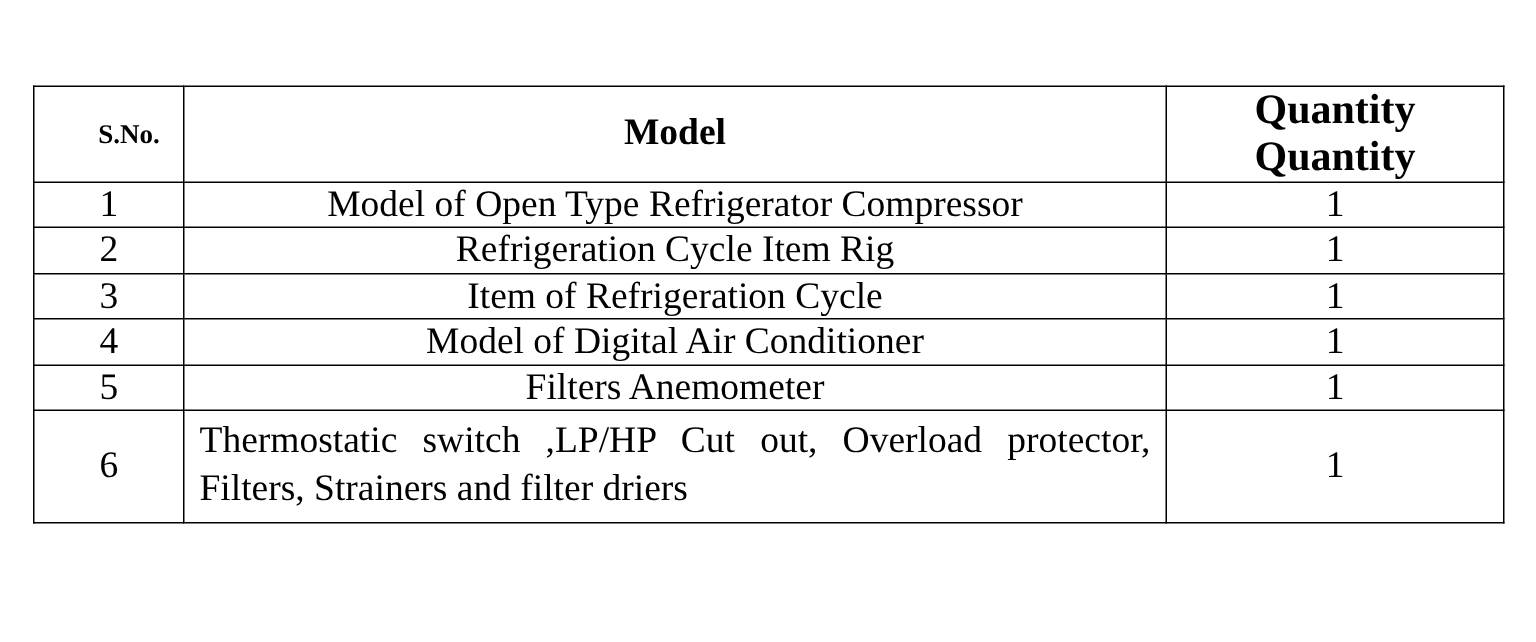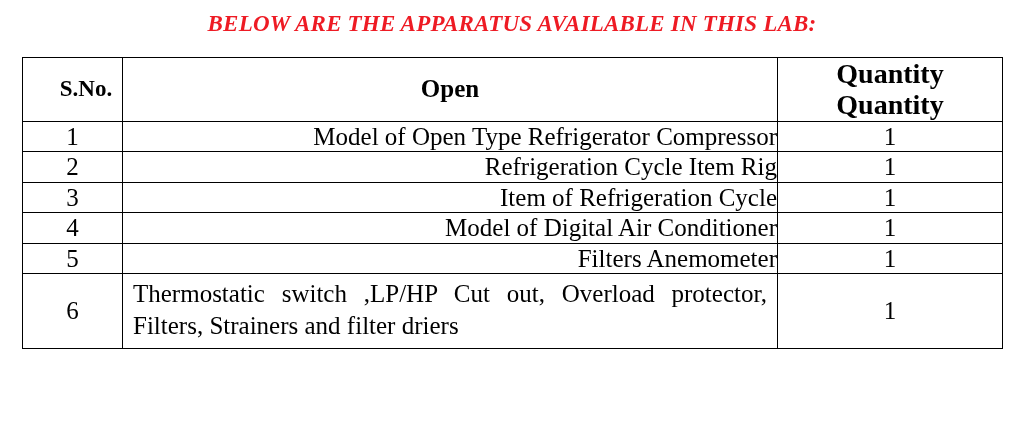--- a/index.html
+++ b/index.html
@@ -54,68 +54,67 @@
   col.c-qty { width: 225px; }
 
   thead th {
     font-weight: bold;
     font-size: 25px;
     text-align: center;
     line-height: 1.12;
     padding: 6px 4px;
   }
   thead th.sno-head {
-    font-size: 23px;
+    font-size: 18px;
     padding-left: 27px;
   }
   thead th.qty-head {
     font-size: 28px;
   }
   tbody td {
     font-size: 25px;
     line-height: 1.18;
   }
   td.sno {
     text-align: center;
     padding: 1px 2px;
   }
   td.item {
-    text-align: right;
+    text-align: center;
     padding: 1px 10px 2px 10px;
   }
   td.qty {
     text-align: center;
     padding: 1px 2px;
   }
   td.item.justified {
     text-align: justify;
     text-align-last: left;
     padding: 4px 10px 6px 10px;
     line-height: 1.28;
     margin-top: 30px;
   }
 </style>
 </head>
 <body>
 
 <div class="page">
 
-  <div class="doc-heading">BELOW ARE THE APPARATUS AVAILABLE IN THIS LAB:</div>
 
   <div class="table-wrap">
     <table class="apparatus">
       <colgroup>
         <col class="c-sno">
         <col class="c-item">
         <col class="c-qty">
       </colgroup>
       <thead>
         <tr>
           <th class="sno-head">S.No.</th>
-          <th>Open</th>
+          <th>Model</th>
           <th class="qty-head">
             <div>Quantity</div>
             <div>Quantity</div>
           </th>
         </tr>
       </thead>
       <tbody>
         <tr>
           <td class="sno">1</td>
           <td class="item">Model of Open Type Refrigerator Compressor</td>

